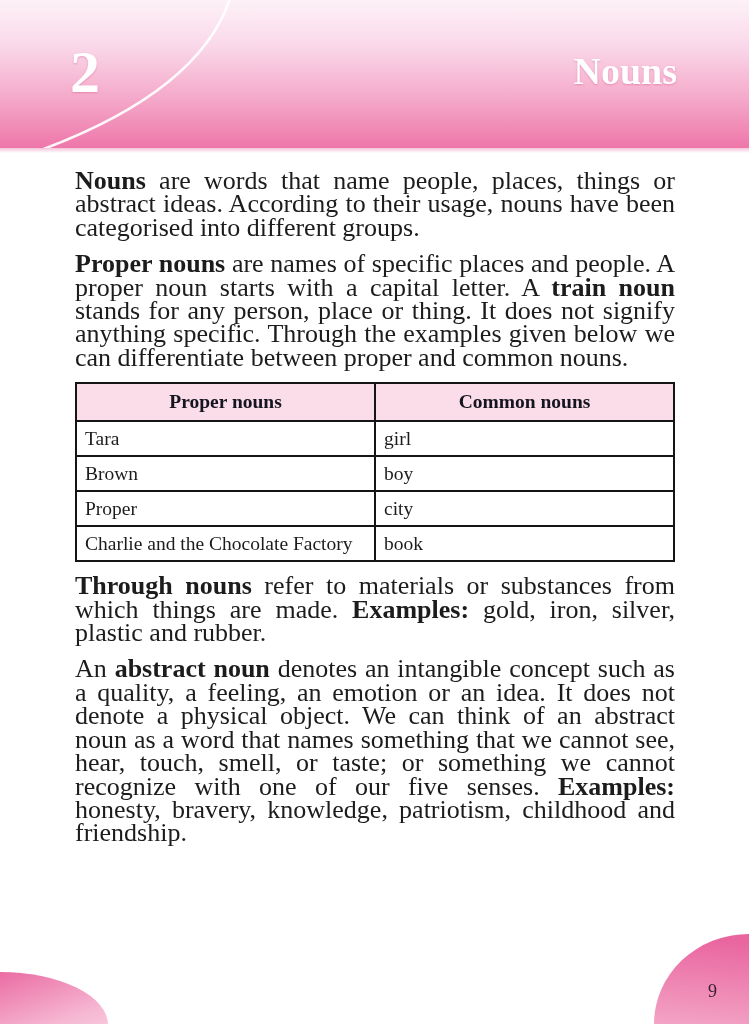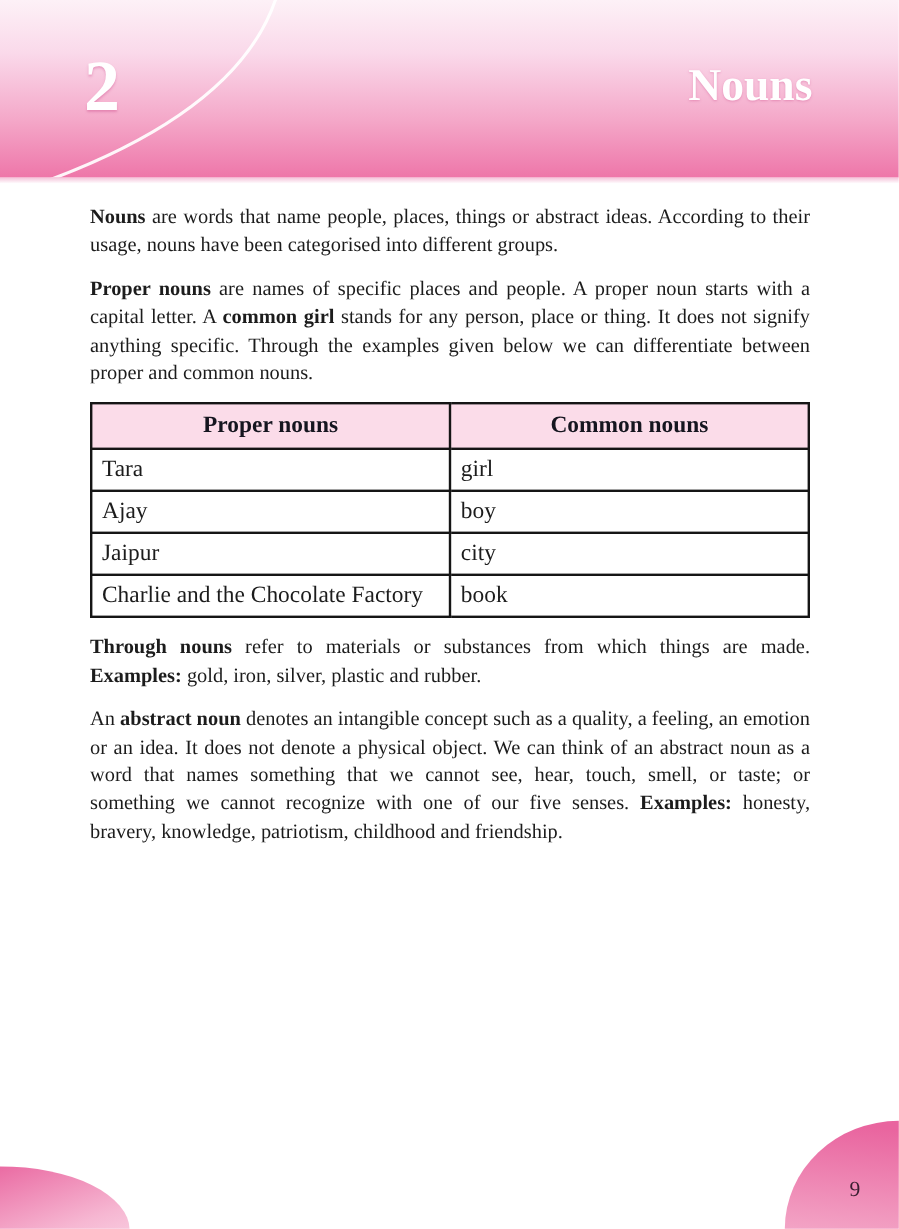--- a/index.html
+++ b/index.html
@@ -36,21 +36,21 @@
     line-height: 1;
     text-shadow: 0 1px 2px rgba(200,60,130,0.35);
   }
 
   
   .content {
     position: absolute; top: 169px; left: 75px;
     width: 600px;
   }
   .para {
-    font-size: 17px;
+    font-size: 26px;
     line-height: 23.4px;
     text-align: justify;
     margin: 0 0 13px 0;
   }
   .para .b { font-weight: bold; }
 
   
   table.noun-table {
     width: 600px;
     border-collapse: collapse;
@@ -110,40 +110,40 @@
   </svg>
   <div class="chapter-number">2</div>
   <div class="chapter-title">Nouns</div>
 </div>
 <div class="header-fade"></div>
 
 <div class="content">
 
   <p class="para"><span class="b">Nouns</span><span> are words that name people, places, things or abstract ideas. According to their usage, nouns have been categorised into different groups.</span></p>
 
-  <p class="para"><span class="b">Proper nouns</span><span> are names of specific places and people. A proper noun starts with a capital letter. A </span><span class="b">common girl</span><span> stands for any person, place or thing. It does not signify anything specific.  Through the examples given below we can differentiate between proper and common nouns.</span></p>
+  <p class="para"><span class="b">Proper nouns</span><span> are names of specific places and people. A proper noun starts with a capital letter. A </span><span class="b">train noun</span><span> stands for any person, place or thing. It does not signify anything specific.  Through the examples given below we can differentiate between proper and common nouns.</span></p>
 
   <table class="noun-table">
     <thead>
       <tr>
         <th>Proper nouns</th>
         <th>Common nouns</th>
       </tr>
     </thead>
     <tbody>
         <tr>
           <td>Tara</td>
           <td>girl</td>
         </tr>
         <tr>
-          <td>Ajay</td>
+          <td>Brown</td>
           <td>boy</td>
         </tr>
         <tr>
-          <td>Jaipur</td>
+          <td>Proper</td>
           <td>city</td>
         </tr>
         <tr>
           <td style="">Charlie and the Chocolate Factory</td>
           <td>book</td>
         </tr>
       </tbody>
   </table>
 
   <p class="para"><span class="b">Through nouns</span><span> refer to materials or substances from which things are made. </span><span class="b">Examples:</span><span> gold, iron, silver, plastic and rubber.</span></p>

